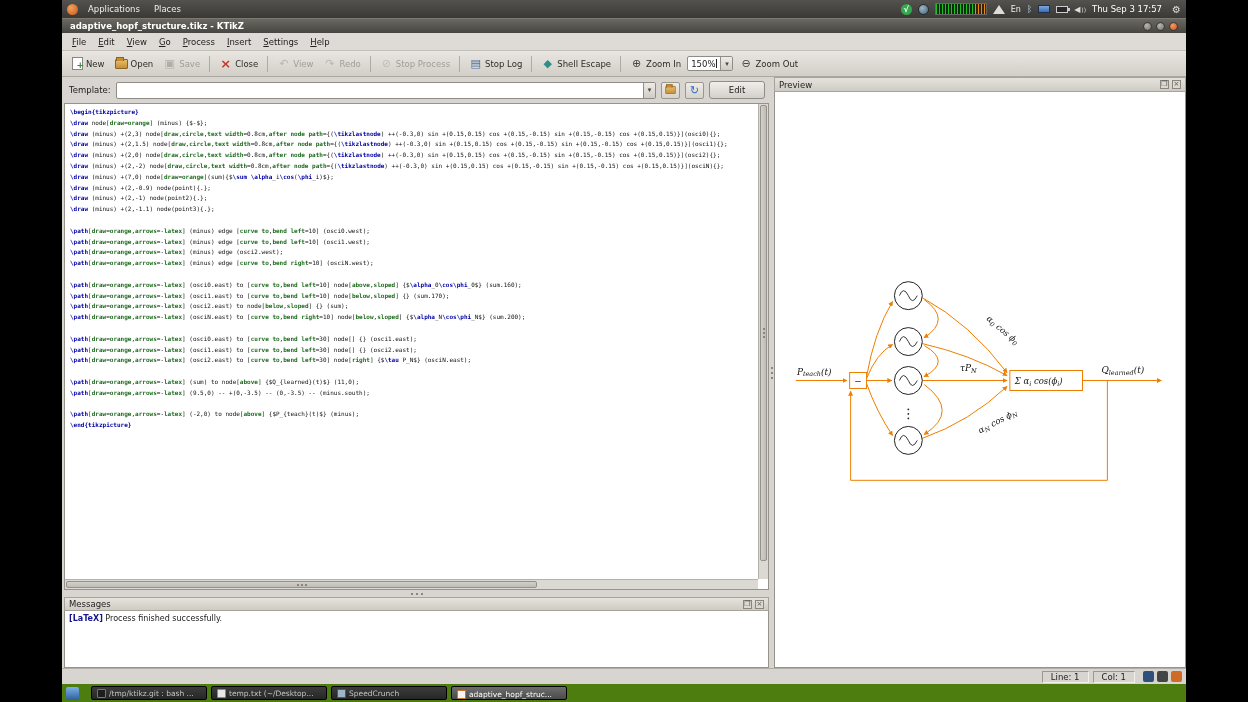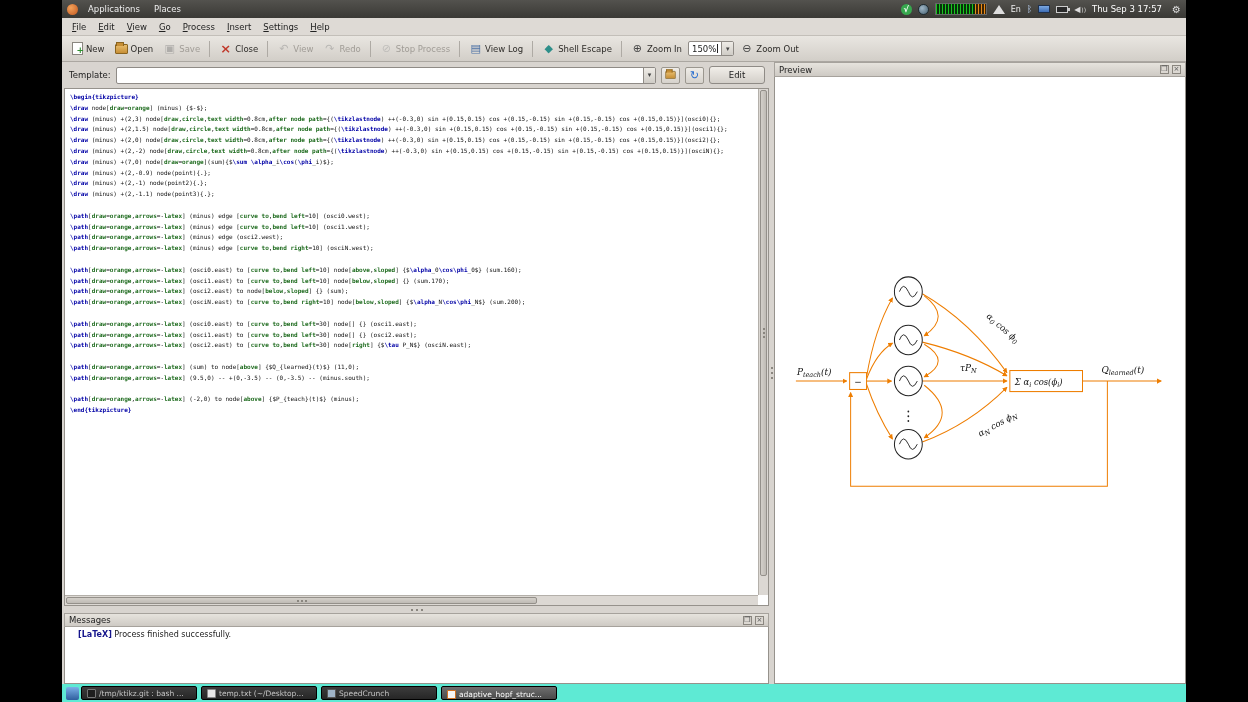--- a/index.html
+++ b/index.html
@@ -84,36 +84,36 @@
 .hsplit{height:7px;flex:none;position:relative;}
 .hsplit::after{content:"";position:absolute;left:50%;top:50%;width:2px;height:2px;margin:-1px 0 0 -1px;background:#8a867f;box-shadow:-5px 0 #8a867f,5px 0 #8a867f;}
 .vsplit{width:4px;flex:none;position:relative;}
 .vsplit::after{content:"";position:absolute;left:50%;top:50%;width:2px;height:2px;margin:-1px 0 0 -1px;background:#8a867f;box-shadow:0 -5px #8a867f,0 5px #8a867f;}
 
 
 .messages{height:71px;flex:none;display:flex;flex-direction:column;margin-right:1px;}
 .dock-header{height:14px;flex:none;background:linear-gradient(#e6e3dd,#cecac4);border:1px solid #a6a29c;display:flex;align-items:center;font-size:8.5px;padding:0 4px;}
 .dock-btns{margin-left:auto;display:flex;gap:3px;}
 .dock-btn{width:9px;height:9px;border:1px solid #8a867f;background:#dcd8d2;font-size:7px;line-height:7px;text-align:center;color:#555;}
-.mbody{flex:1;background:#fff;border:1px solid #96928c;border-top:none;padding:3px 13px;font-size:8px;}
+.mbody{flex:1;background:#fff;border:1px solid #96928c;border-top:none;padding:3px 4px;font-size:8px;}
 .mtag{color:#15158c;font-weight:bold;}
 .preview{flex:1;display:flex;flex-direction:column;min-width:0;}
 .preview .dock-header{height:15px;}
 .pcanvas{flex:1;background:#fff;border:1px solid #96928c;border-top:none;position:relative;min-height:0;}
 .pcanvas svg{position:absolute;inset:0;width:100%;height:100%;}
 .dtext{font-family:"DejaVu Serif","Liberation Serif",serif;font-style:italic;font-size:9px;fill:#111;}
 .tsub{font-size:6.5px;}
 
 
 .statusbar{height:16px;flex:none;background:#d8d4cf;border-top:1px solid #b1ada7;display:flex;align-items:center;justify-content:flex-end;gap:4px;font-size:8.5px;padding:0 4px;}
 .sb-cell{border:1px solid;border-color:#9b978f #f2efe9 #f2efe9 #9b978f;padding:0 8px;height:12px;line-height:10px;display:flex;align-items:center;}
 .sb-icons{display:flex;gap:3px;margin-left:4px;}
 .sb-icons span{width:11px;height:11px;display:inline-block;border-radius:2px;}
 .sbi-1{background:#30507c;} .sbi-2{background:#444;} .sbi-3{background:#d06a28;}
-.taskbar{height:18px;flex:none;background:#5eead4;display:flex;align-items:center;gap:2px;padding:0 4px;}
+.taskbar{height:18px;flex:none;background:#4d7c0f;display:flex;align-items:center;gap:12px;padding:0 4px;}
 .launcher{width:13px;height:13px;border-radius:2px;background:linear-gradient(#7ab0e8,#2f5f9e);flex:none;}
 .task-btn{height:14px;display:flex;align-items:center;gap:3px;padding:0 5px;width:116px;background:linear-gradient(#3c3c3c,#262626);border:1px solid #000;border-radius:2px;color:#c4c4c4;font-size:7.5px;white-space:nowrap;overflow:hidden;}
 .task-btn.active{background:linear-gradient(#6e6e6e,#4a4a4a);color:#fff;align-items:flex-end;}
 .tk-ic{width:9px;height:9px;flex:none;border-radius:1px;}
 .tk-terminal{background:#1e1e1e;border:1px solid #777;}
 .tk-editor{background:#e8e8e8;border:1px solid #888;}
 .tk-calc{background:#9fb4c8;border:1px solid #555;}
 .tk-ktikz{background:#f5f5f5;border:1px solid #d07020;}
 </style>
 </head>
@@ -135,20 +135,28 @@
           <span class="tray-ic ti-bt">ᛒ</span>
           <span class="tray-ic ti-mail"></span>
           <span class="tray-ic ti-battery"></span>
           <span class="tray-ic ti-volume">◀</span>
         </span>
       <span class="clock">Thu Sep 3 17:57</span>
       <span class="gear">⚙</span>
     </span>
   </div>
 
+  <div class="titlebar">
+    <span>adaptive_hopf_structure.tikz - KTikZ</span>
+    <span class="win-btns">
+      <span class="win-btn"></span>
+      <span class="win-btn"></span>
+      <span class="win-btn close"></span>
+    </span>
+  </div>
 
   <div class="menubar">
       <div class="menu-item"><u>F</u>ile</div>
       <div class="menu-item"><u>E</u>dit</div>
       <div class="menu-item"><u>V</u>iew</div>
       <div class="menu-item"><u>G</u>o</div>
       <div class="menu-item"><u>P</u>rocess</div>
       <div class="menu-item"><u>I</u>nsert</div>
       <div class="menu-item"><u>S</u>ettings</div>
       <div class="menu-item"><u>H</u>elp</div>
@@ -182,21 +190,21 @@
         <span>Redo</span>
       </div>
       <div class="tb-sep"></div>
       <div class="tb-btn disabled">
         <span class="tb-ic ic-stop">⊘</span>
         <span>Stop Process</span>
       </div>
       <div class="tb-sep"></div>
       <div class="tb-btn">
         <span class="tb-ic ic-viewlog">▤</span>
-        <span>View Log</span>
+        <span>Stop Log</span>
       </div>
       <div class="tb-sep"></div>
       <div class="tb-btn">
         <span class="tb-ic ic-shell">◆</span>
         <span>Shell Escape</span>
       </div>
       <div class="tb-sep"></div>
       <div class="tb-btn">
         <span class="tb-ic ic-zoomin">⊕</span>
         <span>Zoom In</span>
@@ -348,20 +356,29 @@
           <text class="dtext" x="22" y="283"><tspan>P</tspan><tspan class="tsub" dy="2">teach</tspan><tspan dy="-2">(t)</tspan></text>
           <text class="dtext" x="328" y="281"><tspan>Q</tspan><tspan class="tsub" dy="2">learned</tspan><tspan dy="-2">(t)</tspan></text>
           <text class="dtext" x="186" y="279"><tspan>τP</tspan><tspan class="tsub" dy="2">N</tspan></text>
           <text class="dtext" transform="translate(212,228) rotate(40)" style="font-size:8.5px"><tspan>α</tspan><tspan class="tsub" dy="2">0</tspan><tspan dy="-2"> cos ϕ</tspan><tspan class="tsub" dy="2">0</tspan></text>
           <text class="dtext" transform="translate(206,342) rotate(-27)" style="font-size:8.5px"><tspan>α</tspan><tspan class="tsub" dy="2">N</tspan><tspan dy="-2"> cos ϕ</tspan><tspan class="tsub" dy="2">N</tspan></text>
         </svg>
       </div>
     </div>
   </div>
 
+  <div class="statusbar">
+    <span class="sb-cell">Line: 1</span>
+    <span class="sb-cell">Col: 1</span>
+    <span class="sb-icons">
+      <span class="sbi-1"></span>
+      <span class="sbi-2"></span>
+      <span class="sbi-3"></span>
+    </span>
+  </div>
 
   <div class="taskbar">
     <span class="launcher"></span>
     <span id="task-items" style="display:flex;gap:4px;">
         <span class="task-btn">
           <span class="tk-ic tk-terminal"></span>
           <span>/tmp/ktikz.git : bash ...</span>
         </span>
         <span class="task-btn">
           <span class="tk-ic tk-editor"></span>

